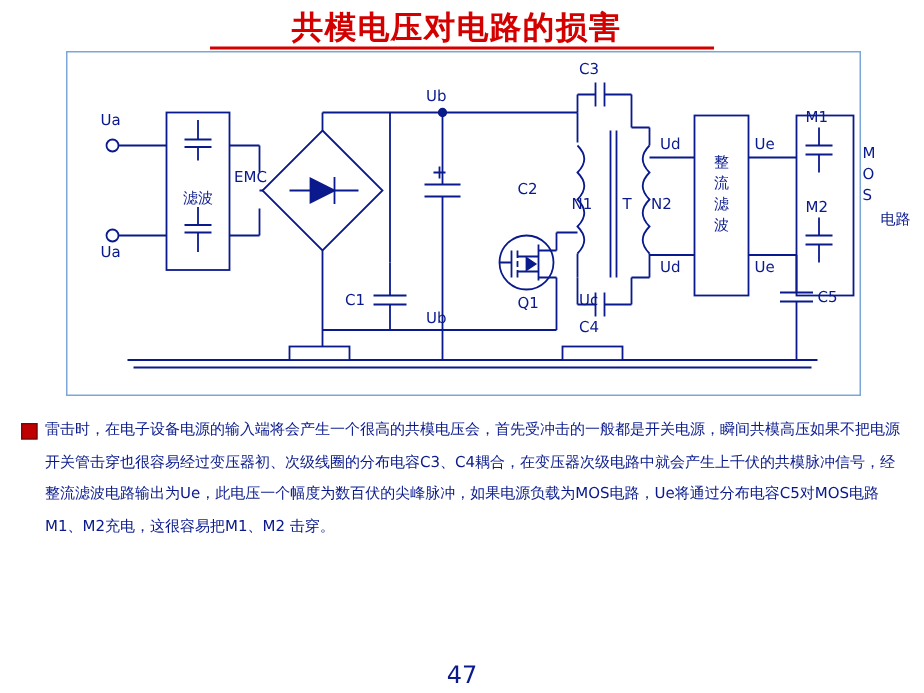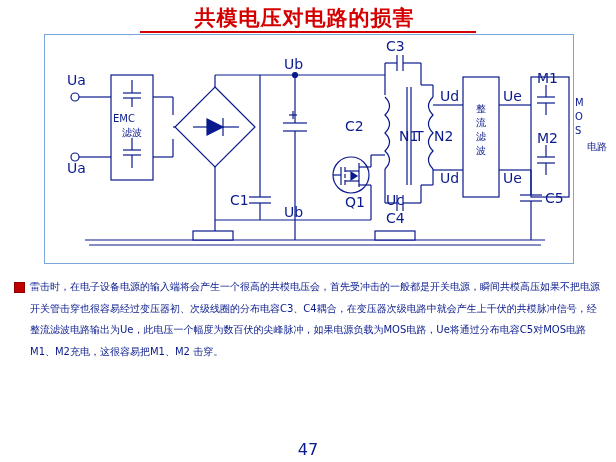--- a/index.html
+++ b/index.html
@@ -22,21 +22,21 @@
     position:absolute;left:140px;top:31px;width:336px;height:2px;background:#d40000;
   }
   .diagram{
     position:absolute;left:44px;top:34px;width:528px;height:228px;
     background:#ffffff;border:1px solid #7aa7d8;
   }
   .diag-svg{position:absolute;left:0;top:0;}
   .lbl{
     position:absolute;
     color:#0a1a8c;
-    font-size:14px;
+    font-size:10px;
     font-family:"DejaVu Sans","Liberation Sans",sans-serif;
     white-space:nowrap;
     line-height:11px;
   }
   .boxlbl{
     position:absolute;color:#0a1a8c;font-size:10px;text-align:center;line-height:12px;
   }
   .bullet{
     position:absolute;left:14px;top:282px;width:9px;height:9px;
     background:#c00000;border:1px solid #8b0000;
@@ -184,30 +184,30 @@
 
       <line x1="486" y1="135" x2="486" y2="160"></line>
       <line x1="475" y1="160" x2="497" y2="160"></line>
       <line x1="475" y1="166" x2="497" y2="166"></line>
       <line x1="486" y1="166" x2="486" y2="205"></line>
     </g>
   </svg>
 
   <div class="lbl" style="left:22px;top:40px;">Ua</div>
   <div class="lbl" style="left:22px;top:128px;">Ua</div>
-  <div class="boxlbl" style="left:68px;top:78px;width:18px;">EMC</div>
+  <div class="boxlbl" style="left:68px;top:78px;width:18px;padding-left:43px;">EMC</div>
   <div class="boxlbl" style="left:68px;top:92px;width:38px;">滤波</div>
 
   <div class="lbl" style="left:239px;top:24px;">Ub</div>
   <div class="lbl" style="left:239px;top:172px;">Ub</div>
   <div class="lbl" style="left:268px;top:86px;margin-left:32px;">C2</div>
   <div class="lbl" style="left:185px;top:160px;">C1</div>
   <div class="lbl" style="left:300px;top:162px;">Q1</div>
   <div class="lbl" style="left:341px;top:160px;">Uc</div>
-  <div class="lbl" style="left:336px;top:96px;margin-left:18px;">N1</div>
+  <div class="lbl" style="left:336px;top:96px;">N1</div>
   <div class="lbl" style="left:370px;top:96px;">T</div>
   <div class="lbl" style="left:389px;top:96px;">N2</div>
   <div class="lbl" style="left:341px;top:6px;">C3</div>
   <div class="lbl" style="left:341px;top:178px;">C4</div>
 
   <div class="lbl" style="left:395px;top:56px;">Ud</div>
   <div class="lbl" style="left:395px;top:138px;">Ud</div>
 
   <div class="boxlbl" style="left:426px;top:68px;width:20px;">整</div>
   <div class="boxlbl" style="left:426px;top:82px;width:20px;">流</div>

